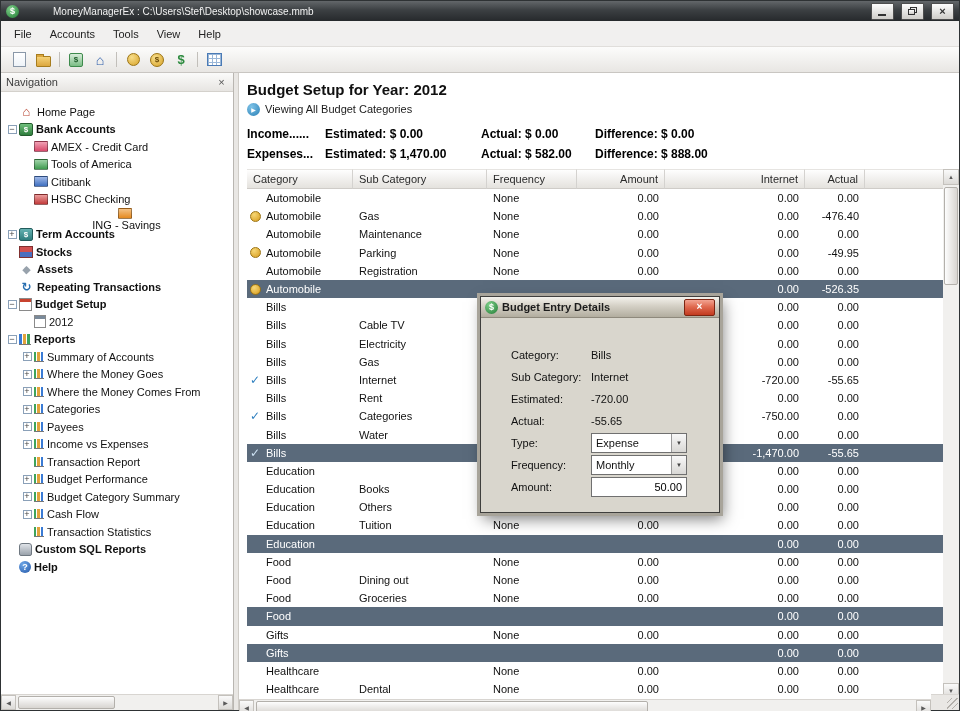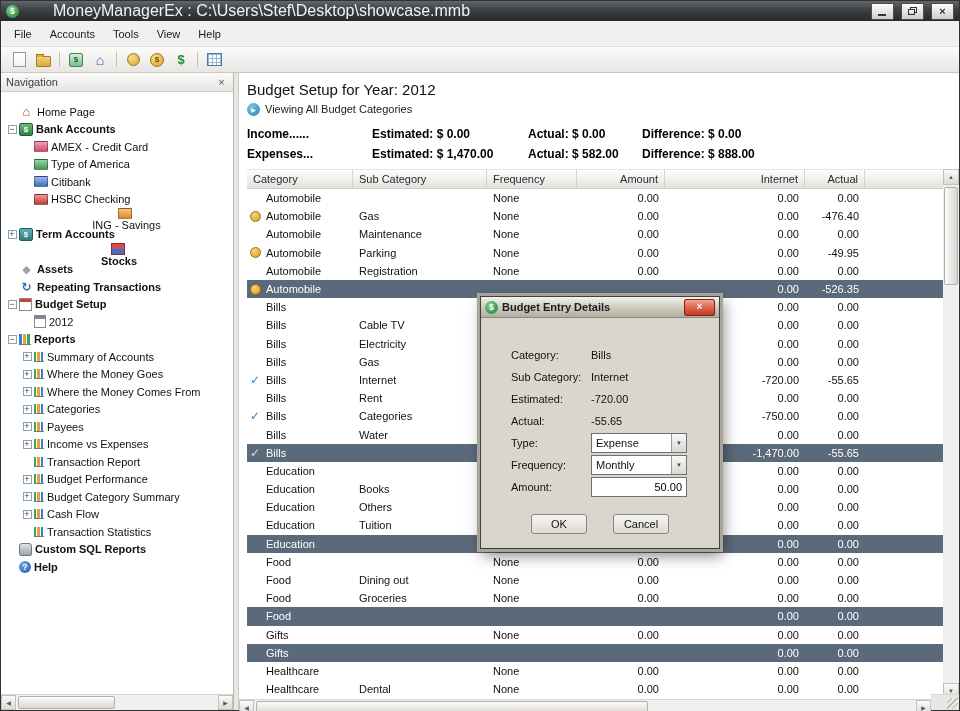--- a/index.html
+++ b/index.html
@@ -8,21 +8,21 @@
   .window{position:relative;width:960px;height:711px;box-sizing:border-box;
           border:1px solid #2e3234;display:flex;flex-direction:column;background:#f0efee;}
 
   
   .titlebar{height:20px;flex:none;display:flex;align-items:center;gap:5px;padding:0 5px;
             background:linear-gradient(#63676a,#3c4043 45%,#26292c);color:#fff;}
   .app-icon,.dlg-icon{width:13px;height:13px;border-radius:50%;flex:none;
             background:radial-gradient(circle at 35% 30%,#7fd08a,#1f7a33);
             color:#fff;font-size:9px;font-weight:bold;display:flex;align-items:center;justify-content:center;}
   .app-icon::before,.dlg-icon::before{content:"$";}
-  .title-text{flex:1;font-size:16px;color:#f2f2f2;white-space:nowrap;overflow:hidden;padding-left:29px;}
+  .title-text{flex:1;font-size:10px;color:#f2f2f2;white-space:nowrap;overflow:hidden;padding-left:29px;}
   .win-btn{width:21px;height:15px;border:1px solid #4e4e4e;border-radius:1px;margin-left:2px;
            background:linear-gradient(#fdfdfd,#cfcdc9);display:flex;align-items:center;justify-content:center;
            color:#333;font-size:11px;font-weight:bold;position:relative;}
   .glyph-min{position:absolute;left:6px;bottom:3px;width:8px;height:2px;background:#333;}
   .glyph-restore{position:relative;width:9px;height:8px;}
   .glyph-restore::before{content:"";position:absolute;right:0;top:0;width:5px;height:4px;border:1px solid #333;}
   .glyph-restore::after{content:"";position:absolute;left:0;bottom:0;width:5px;height:4px;border:1px solid #333;
            background:linear-gradient(#fdfdfd,#cfcdc9);}
 
   
@@ -121,31 +121,31 @@
   .sb-track{flex:1;position:relative;}
   .vthumb{position:absolute;left:1px;right:1px;top:2px;height:96px;border:1px solid #b3b0ab;border-radius:2px;
        background:linear-gradient(90deg,#fdfdfd,#d8d5d1);}
   .corner{position:absolute;right:0;bottom:0;width:28px;height:15px;background:#e9e7e4;border-top:1px solid #d8d5d1;}
   .corner::after{content:"";position:absolute;right:1px;bottom:1px;width:11px;height:11px;
        background:repeating-linear-gradient(135deg,transparent 0 3px,#b3b0ab 3px 4px);}
 
   
   .main{flex:1;min-width:0;display:flex;flex-direction:column;background:#fff;position:relative;}
   .main-top{flex:none;padding:8px 0 8px 8px;}
-  .page-title{font-size:15px;font-weight:normal;color:#101010;line-height:18px;}
+  .page-title{font-size:15px;font-weight:bold;color:#101010;line-height:18px;}
   .subtitle{margin-top:3px;height:14px;display:flex;align-items:center;gap:5px;color:#1a1a1a;}
   .view-icon{width:13px;height:13px;border-radius:50%;flex:none;color:#fff;font-size:6px;
        background:radial-gradient(circle at 35% 30%,#7ec3e8,#2a7fb5);
        display:flex;align-items:center;justify-content:center;}
   .view-icon::before{content:"▶";}
   .summary-line{display:flex;font-weight:bold;font-size:12px;height:15px;align-items:center;color:#000;}
   .summary-line.first{margin-top:10px;}
   .summary-line.second{margin-top:5px;}
   .sum-label{width:78px;flex:none;}
-  .sum-est{width:156px;flex:none;margin-left:47px;}
+  .sum-est{width:156px;flex:none;}
   .sum-act{width:114px;flex:none;}
 
   
   .table-wrap{flex:none;height:530px;margin:0 0 0 8px;position:relative;}
   .thead{display:flex;height:20px;margin-right:16px;}
   .th{box-sizing:border-box;border-right:1px solid #d4d2cf;border-top:1px solid #e6e4e1;
       border-bottom:1px solid #cfccc8;background:linear-gradient(#fefefe,#eceae7 70%,#e4e2de);
       padding:0 6px;display:flex;align-items:center;color:#2a2a2a;white-space:nowrap;overflow:hidden;}
   .th.right{justify-content:flex-end;}
   .c0{width:106px;flex:none;}.c1{width:134px;flex:none;}.c2{width:90px;flex:none;}
@@ -264,21 +264,21 @@
             <span class="tree-label">Bank Accounts</span>
           </div>
           <div class="tree-row" style="padding-left: 19px;">
             <span class="exp-slot"></span>
             <span class="ti ti-acct-amex"></span>
             <span class="tree-label">AMEX - Credit Card</span>
           </div>
           <div class="tree-row" style="padding-left: 19px;">
             <span class="exp-slot"></span>
             <span class="ti ti-acct-boa"></span>
-            <span class="tree-label">Type of America</span>
+            <span class="tree-label">Tools of America</span>
           </div>
           <div class="tree-row" style="padding-left: 19px;">
             <span class="exp-slot"></span>
             <span class="ti ti-acct-citi"></span>
             <span class="tree-label">Citibank</span>
           </div>
           <div class="tree-row" style="padding-left: 19px;">
             <span class="exp-slot"></span>
             <span class="ti ti-acct-hsbc"></span>
             <span class="tree-label">HSBC Checking</span>
@@ -288,21 +288,21 @@
             <span class="ti ti-acct-ing"></span>
             <span class="tree-label">ING - Savings</span>
           </div>
           <div class="tree-row bold" style="padding-left: 4px;">
             <span class="exp-slot">
               <span class="exp">+</span>
             </span>
             <span class="ti ti-term"></span>
             <span class="tree-label">Term Accounts</span>
           </div>
-          <div class="tree-row bold" style="padding-left: 4px; flex-direction: column;">
+          <div class="tree-row bold" style="padding-left: 4px;">
             <span class="exp-slot"></span>
             <span class="ti ti-stocks"></span>
             <span class="tree-label">Stocks</span>
           </div>
           <div class="tree-row bold" style="padding-left: 4px;">
             <span class="exp-slot"></span>
             <span class="ti ti-assets"></span>
             <span class="tree-label">Assets</span>
           </div>
           <div class="tree-row bold" style="padding-left: 4px;">
@@ -845,20 +845,16 @@
         <span class="dlg-label">Frequency:</span>
         <span class="combo">
           <span class="combo-value">Monthly</span>
           <span class="combo-btn">▼</span>
         </span>
       </div>
       <div class="dlg-row combo-row">
         <span class="dlg-label">Amount:</span>
         <input class="amount-input" value="50.00" style="">
       </div>
-      <div class="dlg-buttons">
-        <button class="btn">OK</button>
-        <button class="btn">Cancel</button>
-      </div>
     </div>
   </div>
 
 </div>
 
 </body></html>

